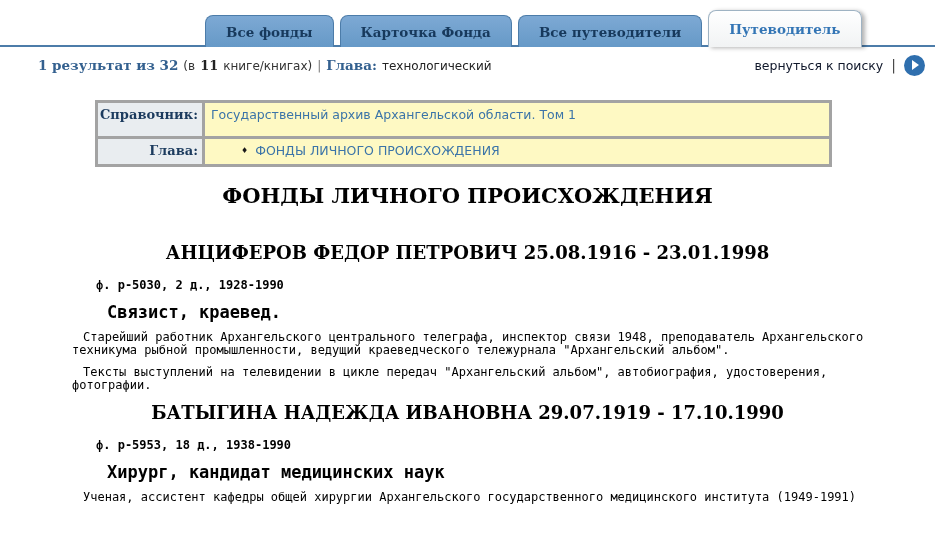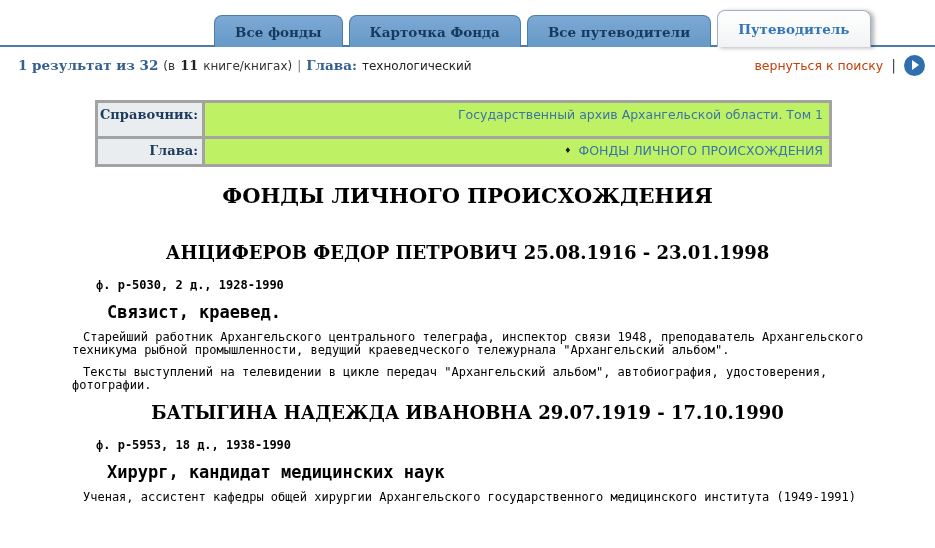--- a/index.html
+++ b/index.html
@@ -5,52 +5,52 @@
   * { margin:0; padding:0; box-sizing:border-box; }
   html,body { width:935px; height:548px; }
   body {
     position:relative; overflow:hidden; background:#ffffff;
     font-family:"DejaVu Sans", sans-serif; color:#000;
   }
 
   
   .tabbar { position:relative; height:47px; width:100%; }
   .tabline { position:absolute; left:0; right:0; bottom:0; height:2px; background:#4c7ca9; z-index:0; }
-  .tabs { position:absolute; left:214px; bottom:0; display:flex; align-items:flex-end; z-index:1;justify-content:space-between; }
+  .tabs { position:absolute; left:205px; bottom:0; display:flex; align-items:flex-end; z-index:1;justify-content:space-between; }
   .tab {
     height:32px; margin-right:6px; padding:0 20px;
     display:flex; align-items:center; justify-content:center;
     background:linear-gradient(#7da9d4,#6699c7);
     border:1px solid #4c7ca9; border-bottom:none;
     border-radius:8px 8px 0 0;
     font-family:"DejaVu Serif", serif; font-weight:bold; font-size:13.5px; color:#17395c;
     cursor:pointer; white-space:nowrap;
   }
   .tab.active {
     height:37px; z-index:3; position:relative;
     background:linear-gradient(#ffffff,#f1f3f4);
     border:1px solid #9fb3c3; border-bottom:none;
     color:#3375b5;
     box-shadow:3px 1px 4px rgba(0,0,0,0.30);
   }
 
   
   .resultsbar {
-    margin-top:6px; padding:0 10px 0 18px; height:24px;
+    margin-top:6px; padding:0 10px 0 38px; height:24px;
     display:flex; align-items:center; justify-content:space-between;
   }
   .rb-left { display:flex; align-items:baseline; gap:5px; white-space:nowrap; }
   .rb-count { font-family:"DejaVu Serif", serif; font-weight:bold; font-size:13.5px; color:#33608f; }
   .rb-plain { font-size:12px; color:#333; }
   .rb-num { font-family:"DejaVu Serif", serif; font-weight:bold; font-size:13px; color:#222; }
   .rb-sep { font-size:12px; color:#777; }
   .rb-query-label { font-family:"DejaVu Serif", serif; font-weight:bold; font-size:13.5px; color:#33608f; }
   .rb-query-value { font-size:12px; color:#222; }
   .rb-right { display:flex; align-items:center; gap:8px; }
-  .back-link { font-size:12.5px; color:#c2410c; text-decoration:none; cursor:pointer; }
+  .back-link { font-size:12.5px; color:#0f172a; text-decoration:none; cursor:pointer; }
   .back-sep { color:#444; font-size:14px; }
   .go-btn {
     width:21px; height:21px; border-radius:50%; background:#2f6fae;
     display:flex; align-items:center; justify-content:center; cursor:pointer;
   }
   .go-btn .tri {
     width:0; height:0; margin-left:2px;
     border-left:7px solid #fff; border-top:5px solid transparent; border-bottom:5px solid transparent;
   }
 
@@ -58,21 +58,21 @@
   .info-table {
     margin:23px 0 0 95px; width:737px;
     border-collapse:collapse;
   }
   .info-table td { border:3px solid #a3a3a3; vertical-align:top; }
   .lbl-cell {
     width:98px; background:#e9edf0; text-align:right; padding:4px 4px 4px 2px;
     font-family:"DejaVu Serif", serif; font-weight:bold; font-size:13px; color:#1c3b5e;
     white-space:nowrap;
   }
-  .val-cell { background:#bef264; padding:4px 6px; font-size:12.5px;text-align:right; }
+  .val-cell { background:#fef9c3; padding:4px 6px; font-size:12.5px; }
   .row-ref  { height:36px; }
   .row-chap { height:28px; }
   .cell-link { color:#3b74a8; text-decoration:none; cursor:pointer; }
   .chapter-bullet { color:#1a1a1a; font-size:8px; vertical-align:2px; margin:0 7px 0 30px; }
 
   
   .doc { width:100%; }
   .doc-title {
     margin-top:16px; text-align:center;
     font-family:"DejaVu Serif", serif; font-weight:bold; font-size:21px; color:#000;

